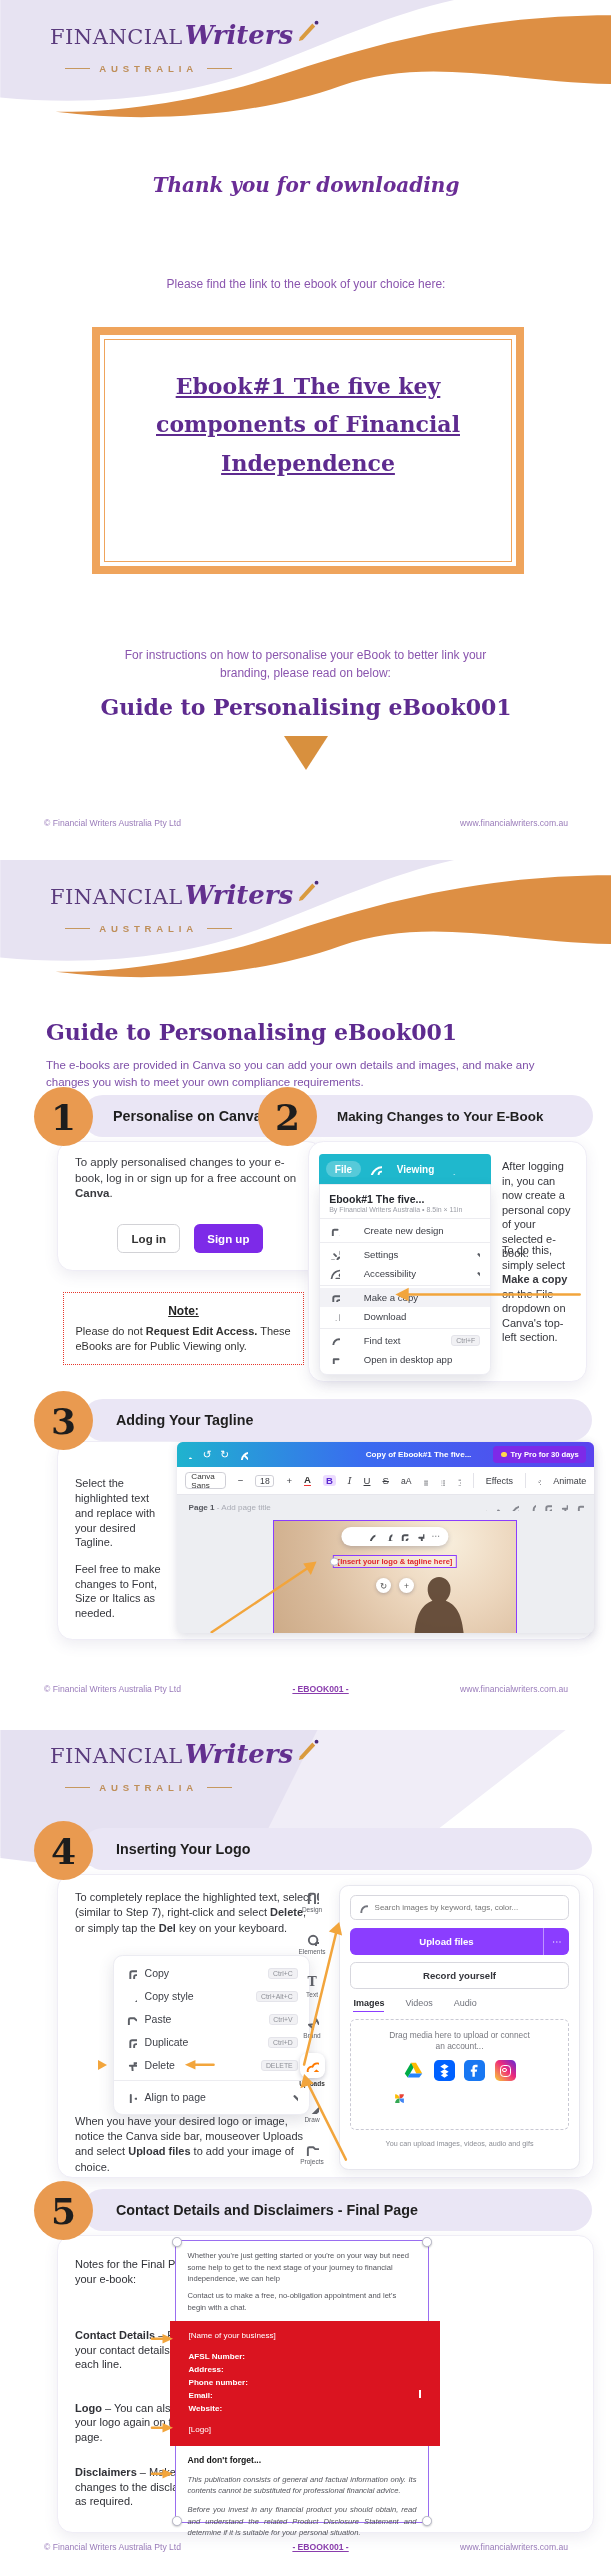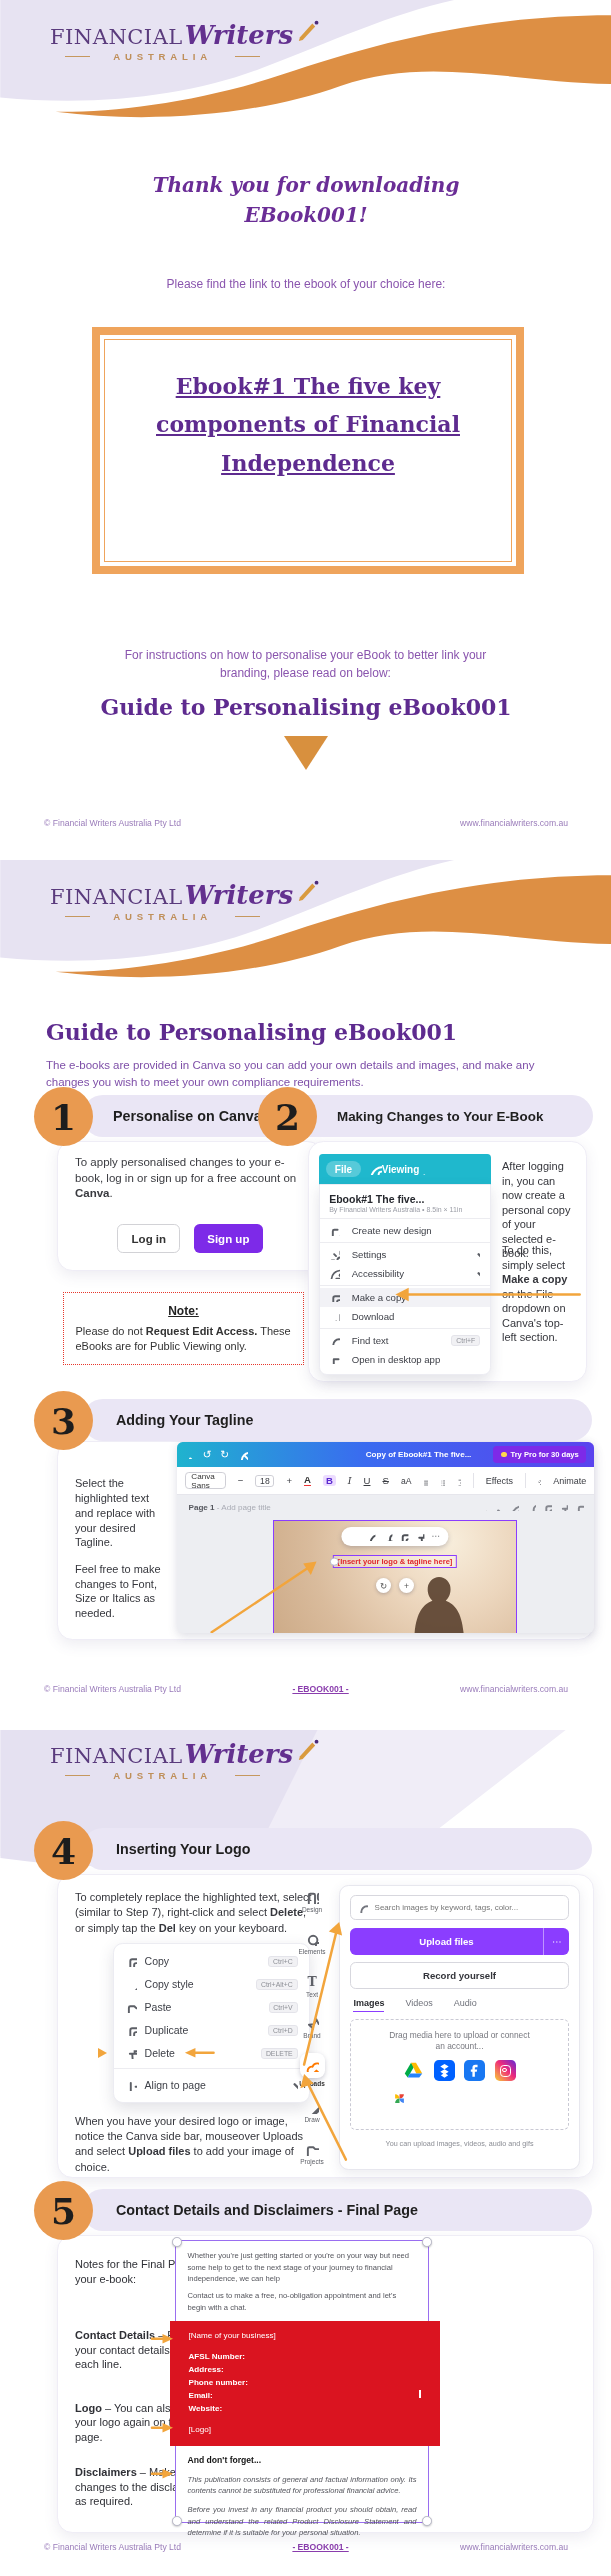--- a/index.html
+++ b/index.html
@@ -10,21 +10,21 @@
   #p2{top:860px;height:870px}
   #p3{top:1730px;height:846px}
   .abs{position:absolute}
   .serif{font-family:"DejaVu Serif",serif}
 
   
   .logo{position:absolute;z-index:6}
   .logo-row{display:flex;align-items:baseline}
   .logo-fin{font-family:"DejaVu Serif",serif;font-size:21px;color:#5a3b7d;letter-spacing:0.5px}
   .logo-script{font-family:"DejaVu Serif",serif;font-style:italic;font-weight:bold;font-size:26px;color:#63308f;margin-left:1.9px}
-  .logo-sub{display:flex;align-items:center;gap:23px;margin-top:1px;margin-left:15.3px;color:#bf8f5a;font-size:9.6px;letter-spacing:4.8px;font-weight:bold}
+  .logo-sub{display:flex;align-items:center;gap:9px;margin-top:13px;margin-left:15.3px;color:#bf8f5a;font-size:9.6px;letter-spacing:4.8px;font-weight:bold}
   .logo-sub .ln{width:25px;height:1px;background:#c6985f}
 
   
   .pfoot{position:absolute;left:0;width:100%;box-sizing:border-box;padding:0 44px;display:flex;
          justify-content:space-between;align-items:center;font-size:8.6px;color:#9a7cba}
   .ftag{font-weight:bold;color:#8a3dad;text-decoration:underline}
 
   
   .circle{position:absolute;width:59px;height:59px;border-radius:50%;background:#e99a50;z-index:4;
           display:flex;align-items:center;justify-content:center;
@@ -45,21 +45,21 @@
 
   
   .tealbar{position:absolute;background:#1fb8cd;border-radius:3.8px 3.8px 0 0;display:flex;align-items:center;
            gap:9.6px;padding:0 7.6px;color:#fff;font-weight:bold;font-size:10px;box-sizing:border-box}
   .filechip{background:rgba(255,255,255,.25);border-radius:8px;padding:2.9px 8.6px}
   .menu{position:absolute;background:#fff;border:1px solid #ececf2;border-radius:0 0 7.6px 7.6px;
         box-shadow:0 5.7px 13.4px rgba(60,60,90,.14);box-sizing:border-box;padding:5.7px 0}
   .mtitle{padding:1.9px 9.6px 0;font-weight:bold;font-size:10.5px;color:#25272d}
   .mmeta{padding:1px 9.6px 3.8px;font-size:7px;color:#9b9da6}
   .msep{height:1px;background:#ececf0;margin:1.9px 0}
-  .mrow{display:flex;align-items:center;gap:12px;height:19px;padding:0 9.6px;font-size:9.6px;color:#3e4048}
+  .mrow{display:flex;align-items:center;gap:24px;height:19px;padding:0 9.6px;font-size:9.6px;color:#3e4048}
   .mrow .ic{width:10.5px;height:10.5px;color:#5c5f66;flex:0 0 auto}
   .mhl{background:#f2f2f6}
   .msc{margin-left:auto;font-size:6.9px;color:#8d8f96;background:#f1f1f4;border:1px solid #e4e4ea;border-radius:2.9px;padding:1px 3.8px}
   .mchev{margin-left:auto;width:8.6px;height:8.6px;color:#8d8f96}
 
   .sidetext{position:absolute;font-size:11px;color:#35363c;line-height:1.32}
 
   
   .editor{position:absolute;border-radius:5.7px;overflow:hidden;box-shadow:0 2.9px 9.6px rgba(70,70,110,.18);background:#edeef2}
   .bluebar{height:25px;background:linear-gradient(90deg,#1fb3ce 0%,#3a6bf0 45%,#5a43ee 100%);display:flex;
@@ -275,21 +275,20 @@
       </div>
       <div class="logo-sub">
         <span class="ln"></span>
         <span>AUSTRALIA</span>
         <span class="ln"></span>
       </div>
     </div>
 
     <div class="abs serif" style="left:0;top:170px;width:100%;text-align:center;font-size:20px;font-weight:bold;font-style:italic;color:#6a2d96;line-height:1.5">
       <div>Thank you for downloading</div>
-      <div>EBook001!</div>
     </div>
 
     <div class="abs" style="left:0;top:277px;width:100%;text-align:center;font-size:12px;color:#8a55ae">Please find the link to the ebook of your choice here:</div>
 
     <div class="abs" style="left:92px;top:327px;width:432px;height:247px;border:8.6px solid #efa45c;box-sizing:border-box;background:#fff">
       <div style="position:absolute;left:3.8px;top:3.8px;right:3.8px;bottom:3.8px;border:1.9px solid #efa45c;display:flex;align-items:flex-start;justify-content:center">
         <div class="serif" style="width:335px;margin-top:27px;text-align:center;font-size:22px;font-weight:bold;color:#5e2b8f;line-height:1.75;text-decoration:underline;cursor:pointer">Ebook#1 The five key components of Financial Independence</div>
       </div>
     </div>
 
@@ -343,21 +342,21 @@
     <div class="note" style="left:63px;top:432px;width:241px">
       <div class="note-title">Note:</div>
       <div><span>Please do not </span><b>Request Edit Access.</b><span> These eBooks are for Public Viewing only.</span></div>
     </div>
 
     <div class="circle" style="left:258px;top:227px">2</div>
     <div class="pill" style="left:289px;top:235px;width:304px;padding-left:48px;font-size:13.4px">Making Changes to Your E-Book</div>
     <div class="card" style="left:308px;top:281px;width:277px;height:239px">
       <div class="tealbar" style="left:9.6px;top:11.5px;width:172px;height:31px">
         <span class="filechip">File</span>
-        <span style="display:flex;align-items:flex-end;gap:0">
+        <span style="display:flex;align-items:flex-end;gap:15px">
           <svg class="ic" style="width:11.5px;height:11.5px;color:#fff" viewBox="0 0 12 12" width="11.5" height="11.5">
               <use href="#i-eye"></use>
             </svg>
           <span>Viewing</span>
           <svg class="ic" style="width:7.6px;height:7.6px;color:#fff" viewBox="0 0 8 8" width="7.6" height="7.6">
               <use href="#i-chd"></use>
             </svg>
         </span>
       </div>
       <div class="menu" style="left:9.6px;top:42px;width:172px">
@@ -569,21 +568,21 @@
           <span class="ln"></span>
         </div>
     </div>
 
     <div class="circle" style="left:34px;top:91px">4</div>
     <div class="pill" style="left:82px;top:98px;width:510px;padding-left:34px">Inserting Your Logo</div>
     <div class="card" style="left:57px;top:144px;width:535px;height:302px">
       <div class="abs" style="left:17px;top:15.3px;width:239px;font-size:11px;color:#35363c;line-height:1.38">
         <span>To completely replace the highlighted text, select (similar to Step 7), right-click and select </span><b>Delete</b><span>, or simply tap the </span><b>Del</b><span> key on your keyboard.</span>
       </div>
-      <div class="cmenu" style="left:55px;top:68px;width:197px">
+      <div class="cmenu" style="left:55px;top:80px;width:197px">
         <div class="cmrow">
           <svg class="ic" viewBox="0 0 12 12" width="11.5" height="11.5">
               <use href="#i-copy"></use>
             </svg>
           <span>Copy</span>
           <span class="msc">Ctrl+C</span>
         </div>
         <div class="cmrow">
           <svg class="ic" viewBox="0 0 12 12" width="11.5" height="11.5">
               <use href="#i-pen"></use>

